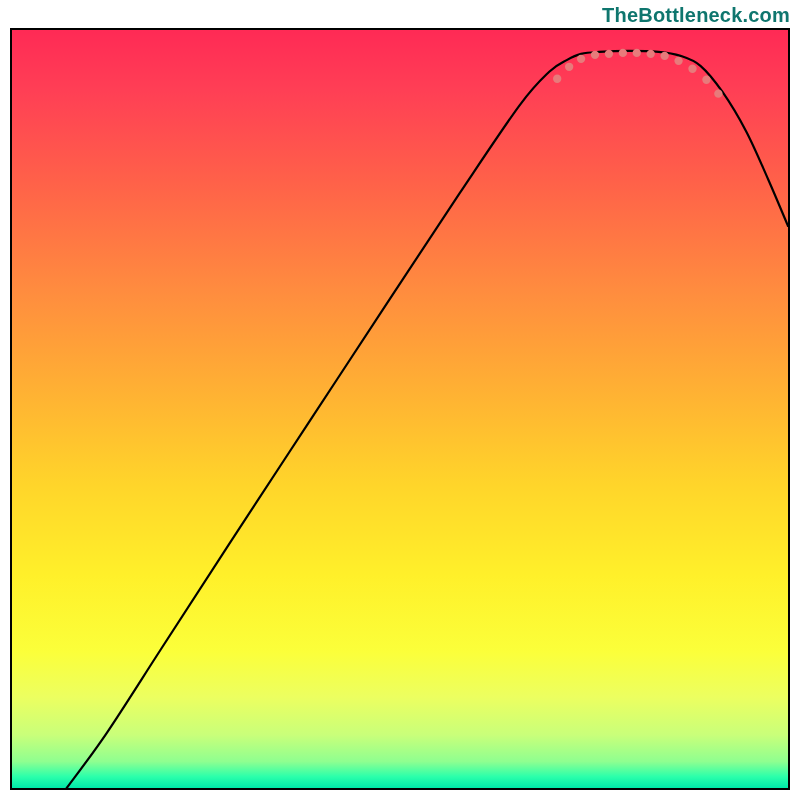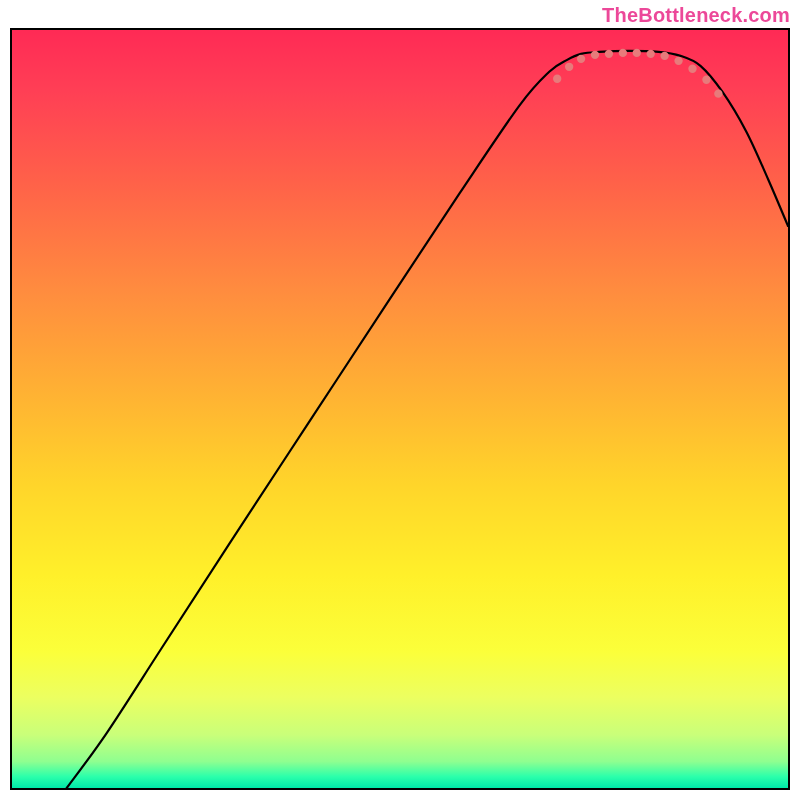--- a/index.html
+++ b/index.html
@@ -15,21 +15,21 @@
     position: relative;
     width: 800px;
     height: 800px;
   }
   .attribution {
     position: absolute;
     top: 4px;
     right: 10px;
     font-size: 20px;
     font-weight: 600;
-    color: #ec4899;
+    color: #0f766e;
     letter-spacing: 0.2px;
   }
   .plot-border {
     position: absolute;
     left: 10px;
     top: 28px;
     width: 780px;
     height: 762px;
     border: 2px solid #000;
     box-sizing: border-box;

